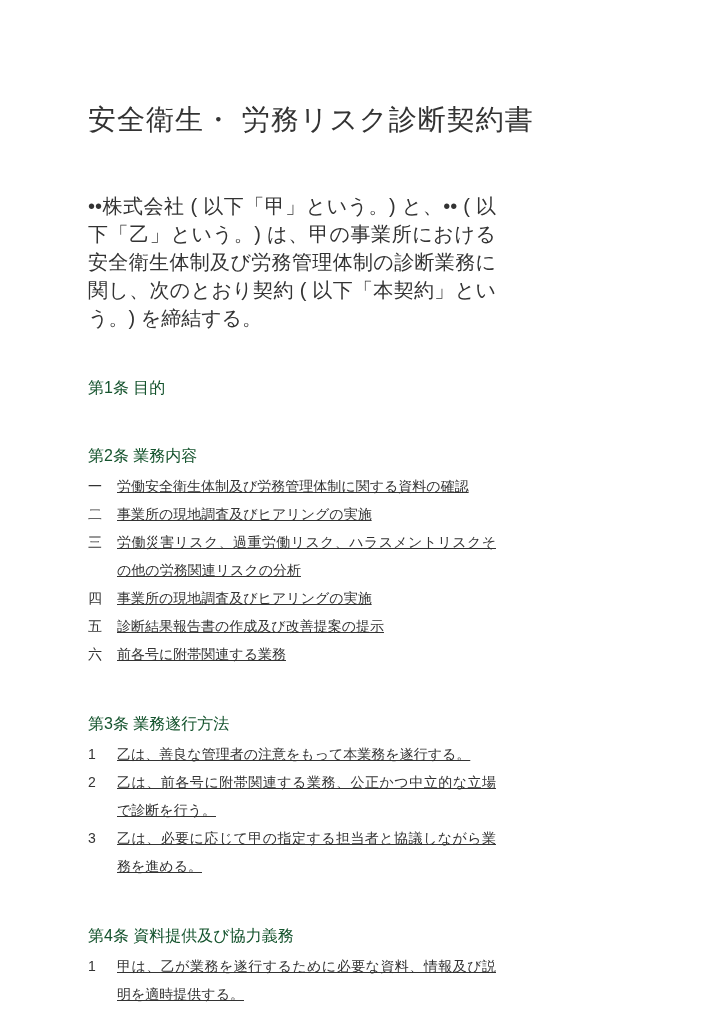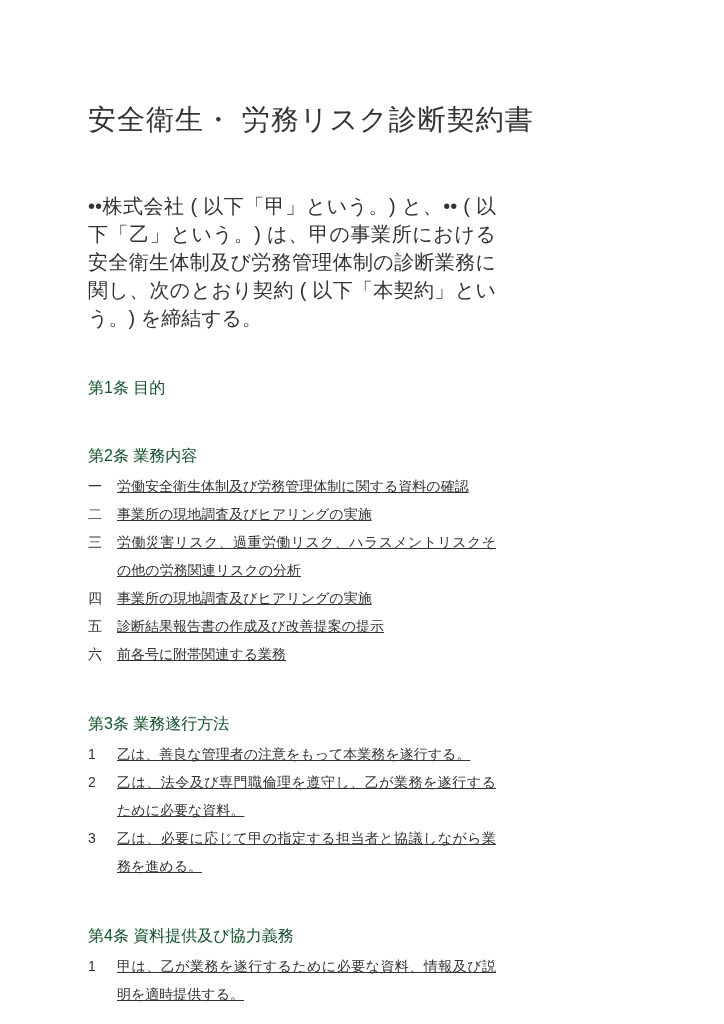--- a/index.html
+++ b/index.html
@@ -108,21 +108,21 @@
   </section>
 
   <section>
     <h2 class="section-heading">第3条 業務遂行方法</h2>
     <div class="item-row">
       <span class="item-num">1</span>
       <span class="item-text">乙は、善良な管理者の注意をもって本業務を遂行する。</span>
     </div>
     <div class="item-row">
       <span class="item-num">2</span>
-      <span class="item-text">乙は、法令及び専門職倫理を遵守し、乙が業務を遂行するために必要な資料。</span>
+      <span class="item-text">乙は、前各号に附帯関連する業務、公正かつ中立的な立場で診断を行う。</span>
     </div>
     <div class="item-row">
       <span class="item-num">3</span>
       <span class="item-text">乙は、必要に応じて甲の指定する担当者と協議しながら業務を進める。</span>
     </div>
   </section>
 
   <section>
     <h2 class="section-heading">第4条 資料提供及び協力義務</h2>
     <div class="item-row">

